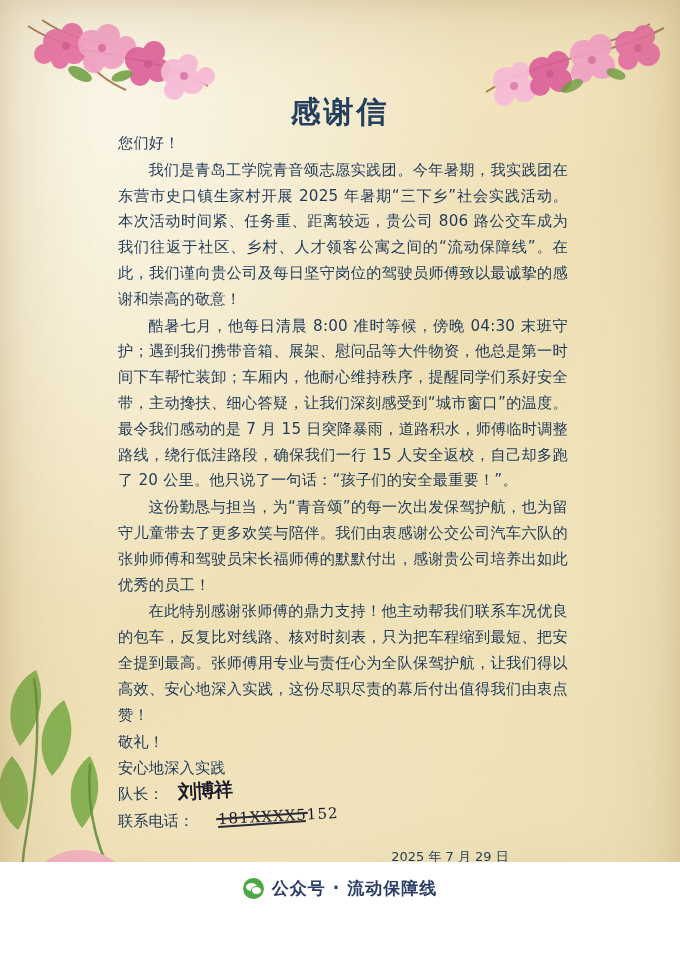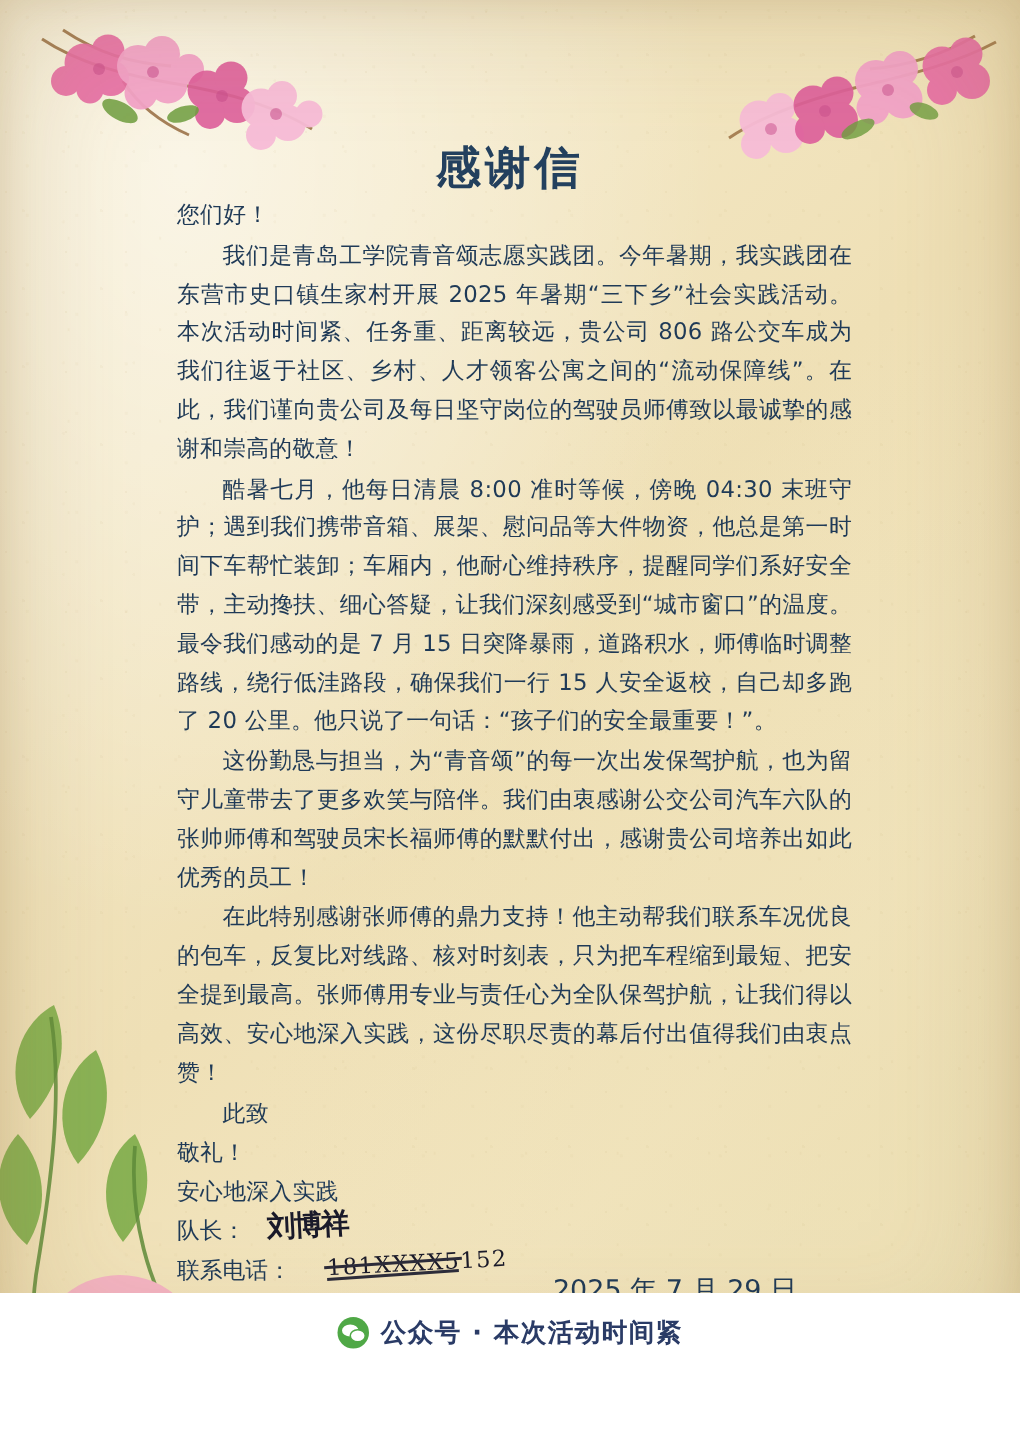--- a/index.html
+++ b/index.html
@@ -122,21 +122,21 @@
 
   .date {
     position: absolute;
     top: 848px;
     left: 0;
     width: 680px;
     text-align: center;
     padding-left: 220px;
     box-sizing: border-box;
     font-family: "DejaVu Sans", sans-serif;
-    font-size: 18px;
+    font-size: 13px;
     color: #1f3a57;
   }
 
   
   .footer {
     position: absolute;
     left: 0;
     bottom: 0;
     width: 680px;
     height: 52px;
@@ -340,21 +340,20 @@
   <div class="title">感谢信</div>
 
   <div class="body-wrap">
     <p>您们好！</p>
     <p class="indent">我们是青岛工学院青音颂志愿实践团。今年暑期，我实践团在东营市史口镇生家村开展 2025 年暑期“三下乡”社会实践活动。本次活动时间紧、任务重、距离较远，贵公司 806 路公交车成为我们往返于社区、乡村、人才领客公寓之间的“流动保障线”。在此，我们谨向贵公司及每日坚守岗位的驾驶员师傅致以最诚挚的感谢和崇高的敬意！</p>
     <p class="indent">酷暑七月，他每日清晨 8:00 准时等候，傍晚 04:30 末班守护；遇到我们携带音箱、展架、慰问品等大件物资，他总是第一时间下车帮忙装卸；车厢内，他耐心维持秩序，提醒同学们系好安全带，主动搀扶、细心答疑，让我们深刻感受到“城市窗口”的温度。最令我们感动的是 7 月 15 日突降暴雨，道路积水，师傅临时调整路线，绕行低洼路段，确保我们一行 15 人安全返校，自己却多跑了 20 公里。他只说了一句话：“孩子们的安全最重要！”。</p>
     <p class="indent">这份勤恳与担当，为“青音颂”的每一次出发保驾护航，也为留守儿童带去了更多欢笑与陪伴。我们由衷感谢公交公司汽车六队的张帅师傅和驾驶员宋长福师傅的默默付出，感谢贵公司培养出如此优秀的员工！</p>
     <p class="indent">在此特别感谢张师傅的鼎力支持！他主动帮我们联系车况优良的包车，反复比对线路、核对时刻表，只为把车程缩到最短、把安全提到最高。张师傅用专业与责任心为全队保驾护航，让我们得以高效、安心地深入实践，这份尽职尽责的幕后付出值得我们由衷点赞！</p>
 
     <div class="sig-block">
-      <p class="indent">此致</p>
       <p>敬礼！</p>
       <p>安心地深入实践</p>
 
       <div class="hand-row">
         <span class="hand-label">队长：</span>
         <span class="handwriting hw-name">刘博祥</span>
       </div>
 
       <div class="hand-row">
         <span class="hand-label">联系电话：</span>
@@ -365,16 +364,16 @@
     </div>
   </div>
 
   <div class="date">2025 年 7 月 29 日</div>
 
   <div class="vignette"></div>
 
   <div class="footer">
     <div class="footer-inner">
       <span class="wechat-icon"></span>
-      <span class="footer-text">公众号 · 本次活动时间紧</span>
+      <span class="footer-text">公众号 · 流动保障线</span>
     </div>
   </div>
 </div>
 
 </body></html>

